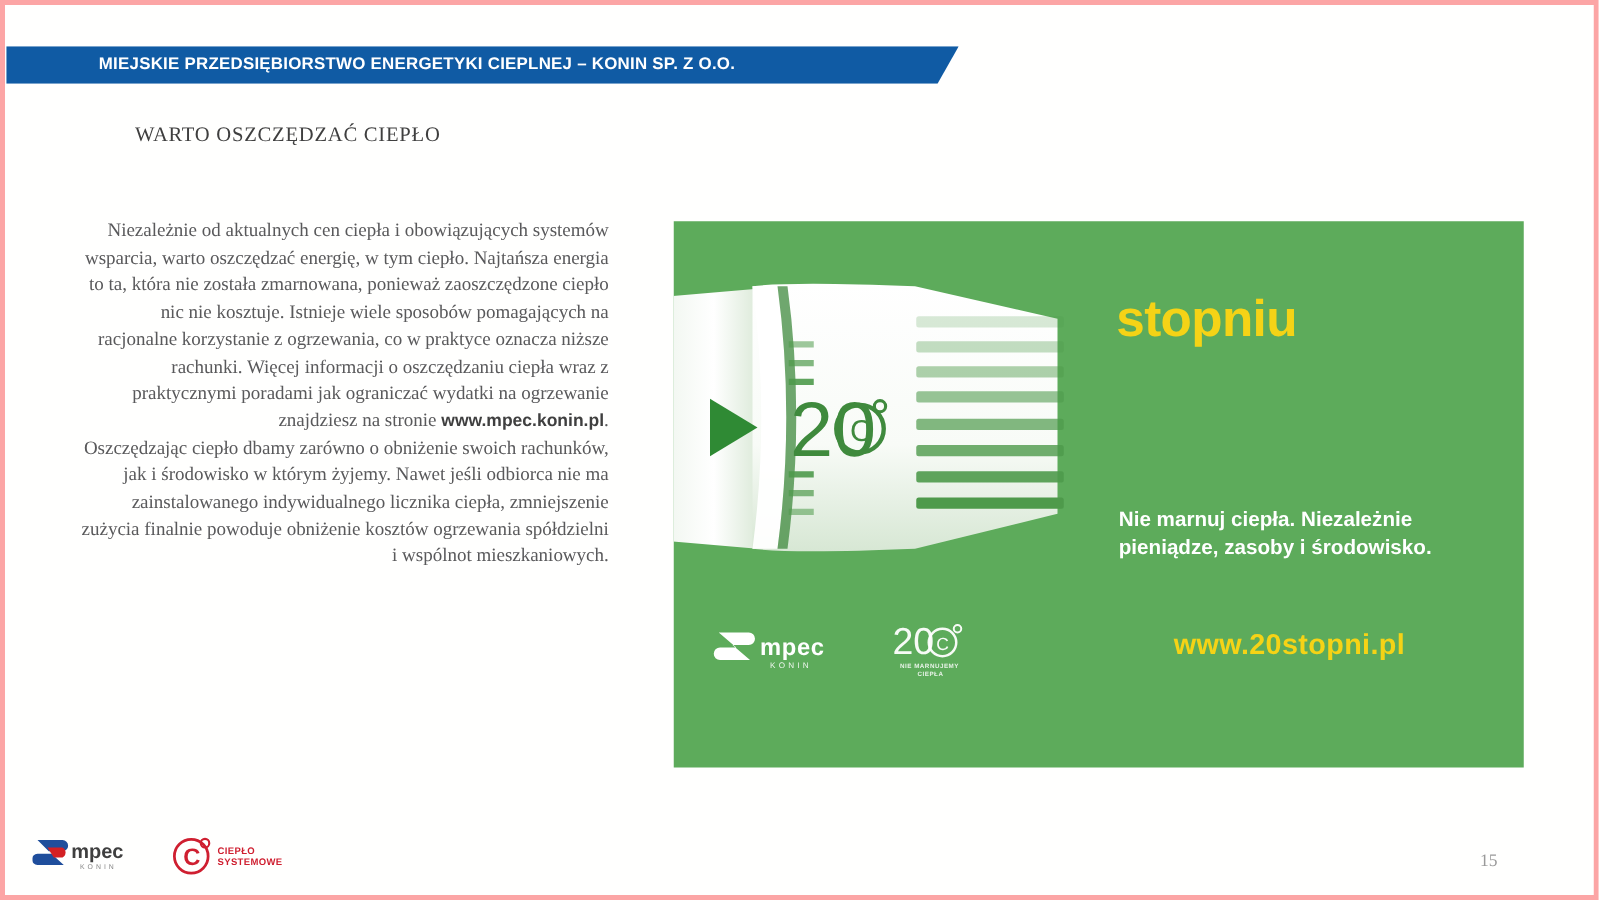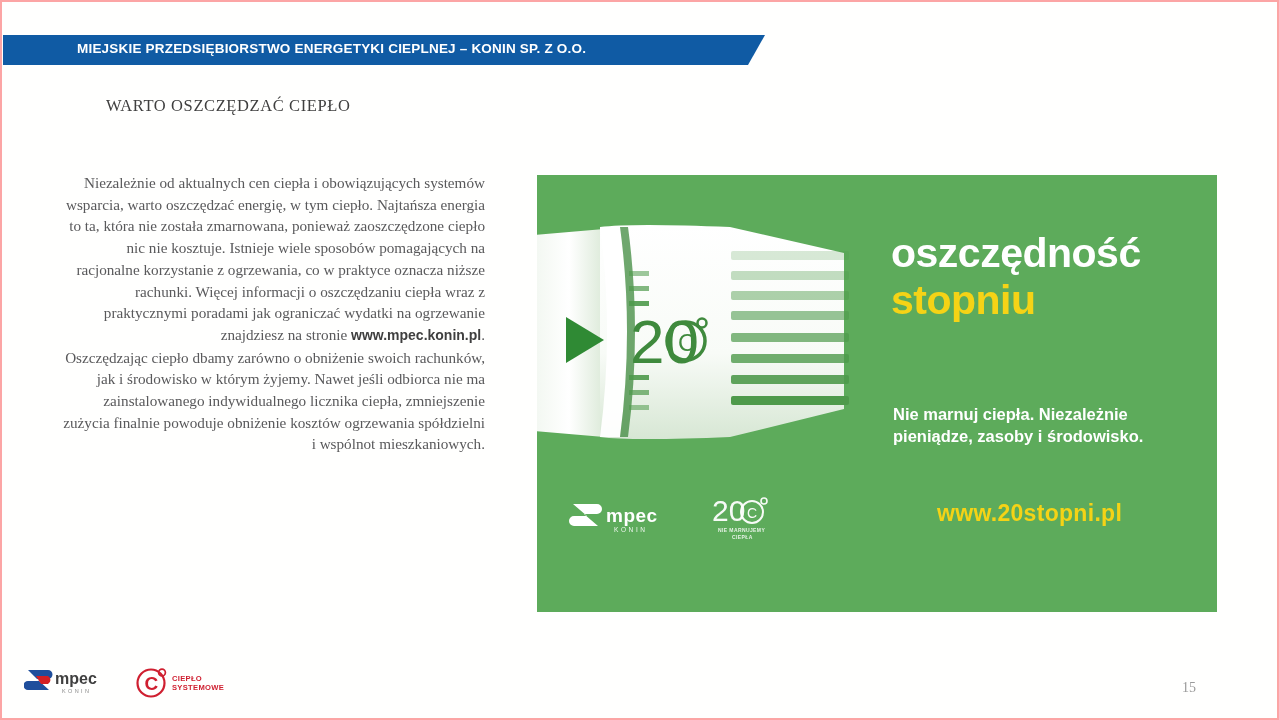--- a/index.html
+++ b/index.html
@@ -9,21 +9,21 @@
   }
   body {
     font-family: "Liberation Sans", sans-serif;
   }
   .slide {
     position: relative;
     width: 1279px;
     height: 720px;
     background: #fffffe;
     box-sizing: border-box;
-    border: 2px solid #fca5a5;
+    border: 4px solid #fca5a5;
     overflow: hidden;
   }
 
   
   .header-banner {
     position: absolute;
     left: 1px;
     top: 33px;
     width: 762px;
     height: 30px;
@@ -246,21 +246,20 @@
           <rect x="197" y="88" width="118" height="9" rx="2" opacity="0.58"></rect>
           <rect x="197" y="110" width="118" height="9" rx="2" opacity="0.70"></rect>
           <rect x="197" y="131" width="118" height="9" rx="2" opacity="0.80"></rect>
           <rect x="197" y="152" width="118" height="9" rx="2" opacity="0.90"></rect>
           <rect x="197" y="173" width="118" height="9" rx="2" opacity="1"></rect>
         </g>
       </svg>
     </div>
 
     <div class="promo-head">
-      <div class="l">oszczędność</div>
       <div class="l accent">stopniu</div>
     </div>
 
     <div class="promo-sub">Nie marnuj ciepła. Niezależnie pieniądze, zasoby i środowisko.</div>
     <div class="promo-url">www.20stopni.pl</div>
 
     <div class="promo-logo-mpec">
       <svg width="126" height="34" viewBox="0 0 126 34">
         <path d="M5 4 h24 a5 5 0 0 1 0 10 h-13 l14 12 h-24 a5 5 0 0 1 0 -10 h13 z" fill="#ffffff"></path>
         <text x="38" y="22" font-family="'Liberation Sans', sans-serif" font-size="19" font-weight="bold" fill="#ffffff" letter-spacing="0.5">mpec</text>

